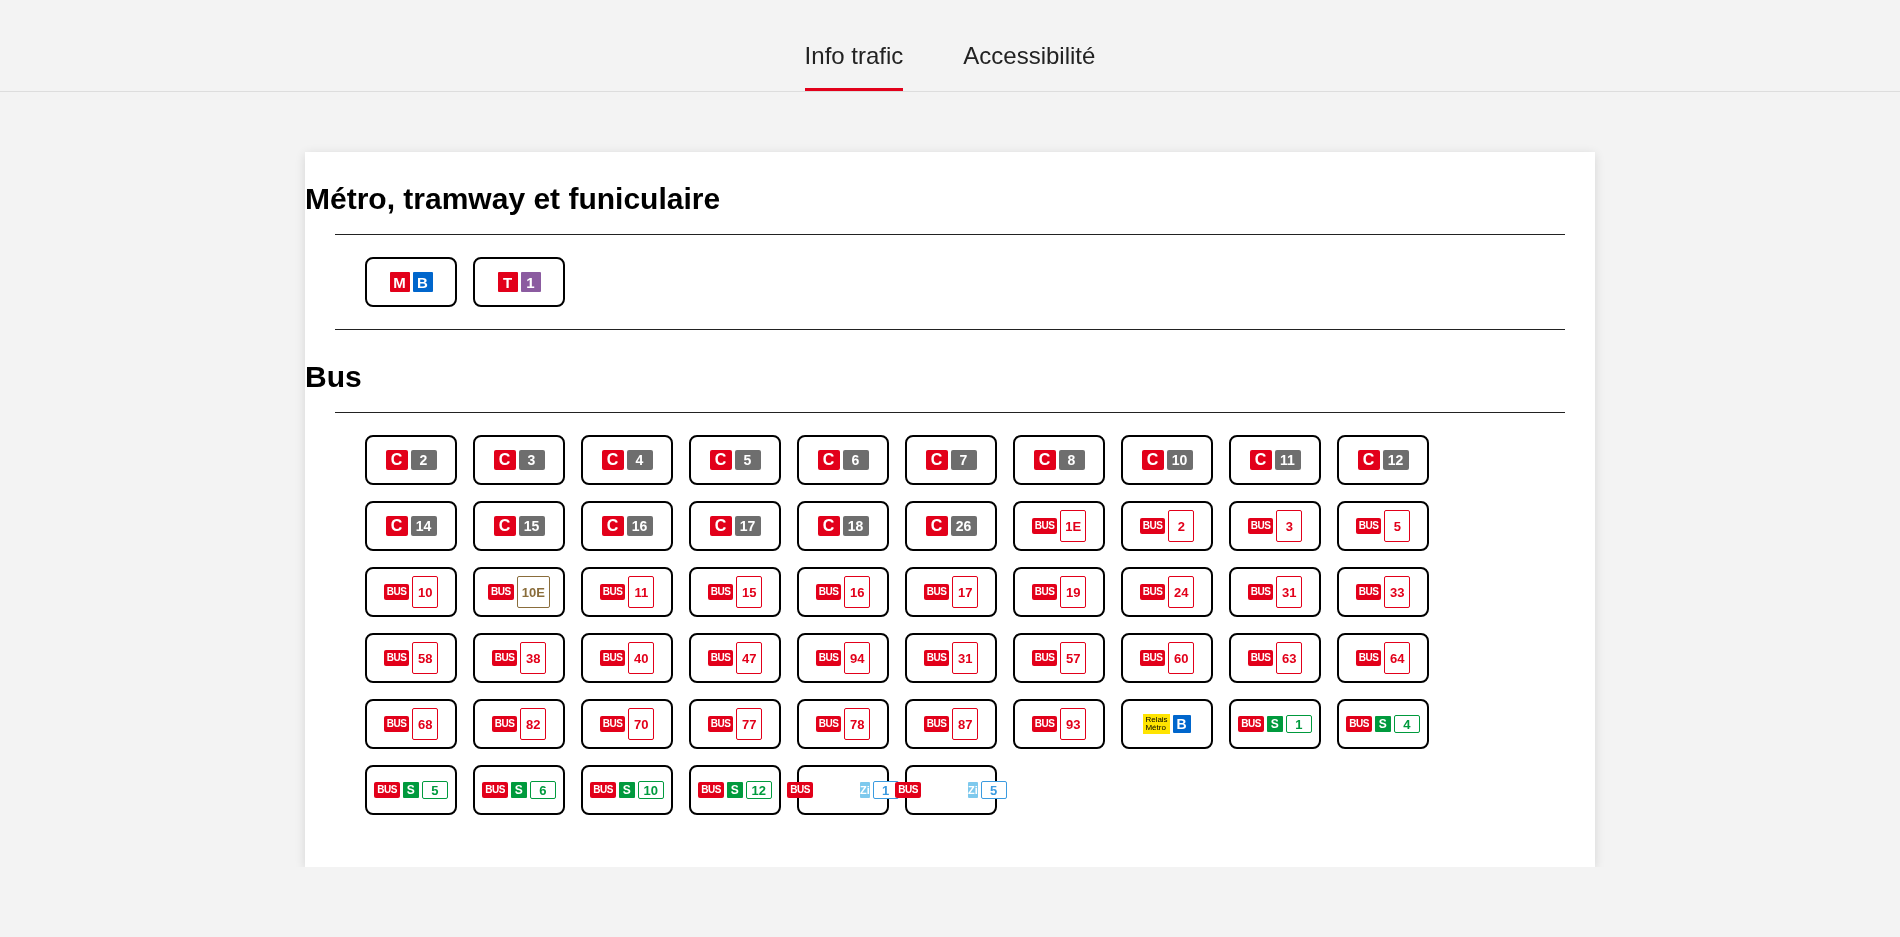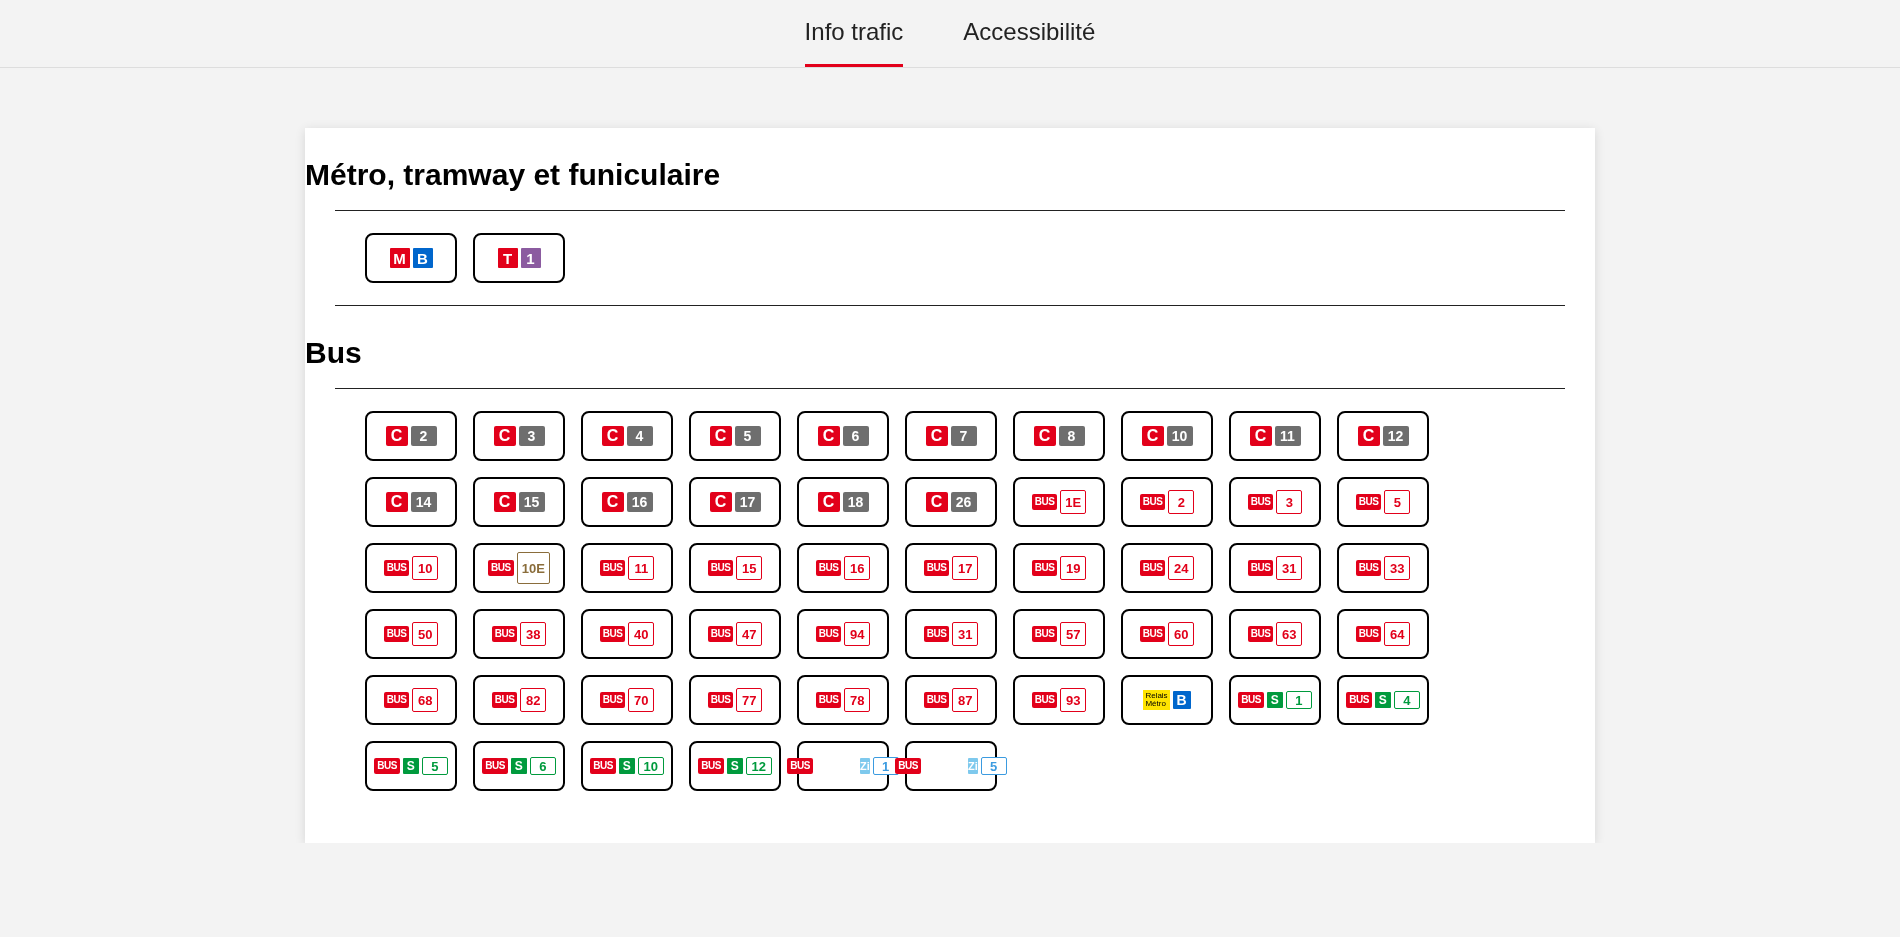--- a/index.html
+++ b/index.html
@@ -8,20 +8,21 @@
       background: #f3f3f3;
       width: 1900px;
     }
     .tabs {
       display: flex;
       justify-content: center;
       gap: 60px;
       border-bottom: 1px solid #ddd;
       background: #f3f3f3;
       padding-top: 18px;
+      margin-top: 24px;
     }
     .tab {
       font-size: 24px;
       color: #222;
       padding-bottom: 18px;
       cursor: pointer;
       border-bottom: 3px solid transparent;
     }
     .tab.active {
       border-bottom: 3px solid #e2001a;
@@ -98,21 +99,21 @@
       display:inline-flex;
       align-items:center;
       justify-content:center;
       font-weight:bold;
     }
     .num-outline-red {
       border: 1.5px solid #e2001a;
       color: #e2001a;
       background: #fff;
       min-width: 26px;
-      height: 24px;
+      height: 32px;
       font-size: 13px;
       padding: 0 4px;
       border-radius: 2px;
       display:inline-flex;
       align-items:center;
       justify-content:center;
       font-weight:bold;
     }
     .num-outline-brown {
       border: 1.5px solid #8a6d3b;
@@ -351,21 +352,21 @@
       <div class="line-btn">
         <span class="badge badge-bus">BUS</span>
         <span class="num-outline-red">31</span>
       </div>
       <div class="line-btn">
         <span class="badge badge-bus">BUS</span>
         <span class="num-outline-red">33</span>
       </div>
       <div class="line-btn">
         <span class="badge badge-bus">BUS</span>
-        <span class="num-outline-red">50</span>
+        <span class="num-outline-red">58</span>
       </div>
       <div class="line-btn">
         <span class="badge badge-bus">BUS</span>
         <span class="num-outline-red">38</span>
       </div>
       <div class="line-btn">
         <span class="badge badge-bus">BUS</span>
         <span class="num-outline-red">40</span>
       </div>
       <div class="line-btn">

